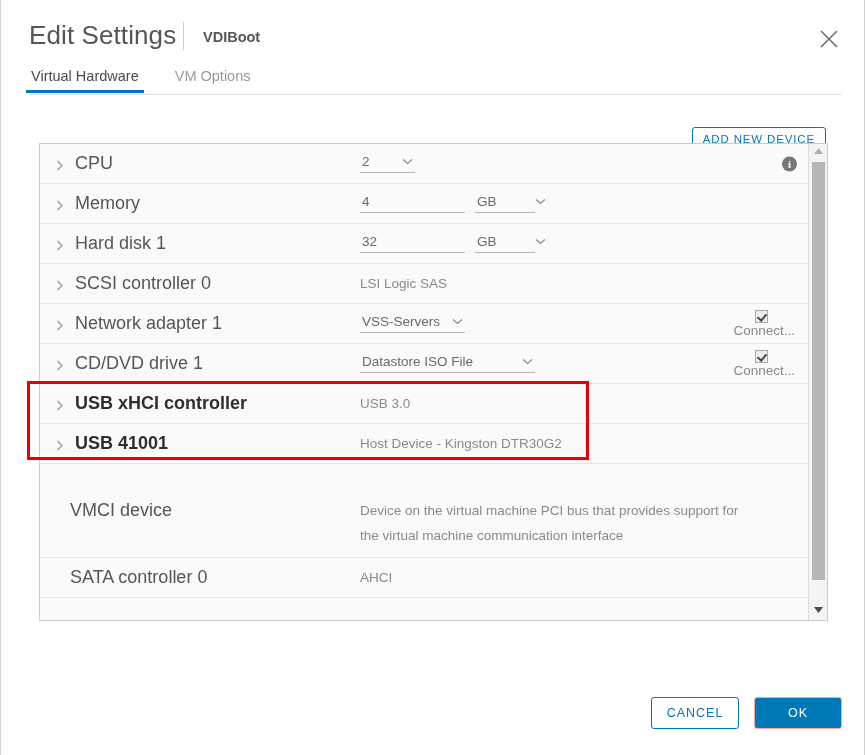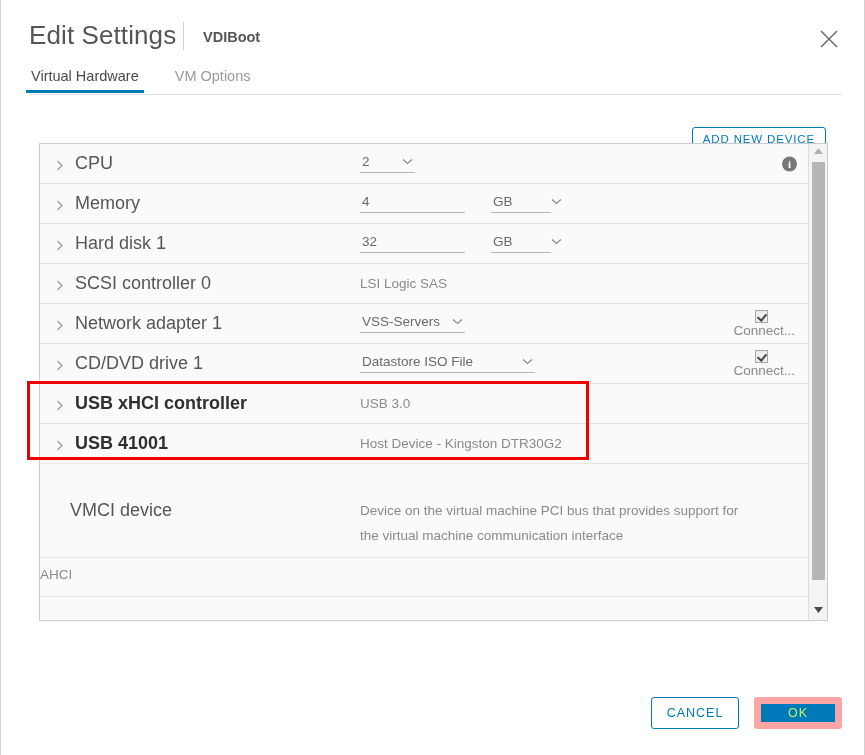--- a/index.html
+++ b/index.html
@@ -197,21 +197,21 @@
     display: flex;
     align-items: center;
     justify-content: space-between;
     background: transparent;
     cursor: pointer;
     box-sizing: border-box;
     min-height: 19px;
   }
   .ctrl.w-cpu   { width: 55px; }
   .ctrl.w-num   { width: 105px; }
-  .ctrl.w-unit  { width: 60px; margin-left: 26px; gap: 32px; }
+  .ctrl.w-unit  { width: 60px; margin-left: 10px; gap: 32px; }
   .ctrl.w-net   { width: 105px; }
   .ctrl.w-iso   { width: 175px; }
   .ctrl.w-video { width: 175px; }
   .ctrl .caret { color: #8b8b8b; margin-left: 6px; }
   .ctrl .caret svg { display: block; }
   .ctrl.text-only { cursor: text; }
 
   .connect-cell {
     position: absolute;
     right: 14px;
@@ -332,23 +332,23 @@
   }
   .btn-cancel {
     right: 125px;
     border: 1px solid #0079b8;
     background: #ffffff;
     color: #0079b8;
   }
   .btn-ok {
     right: 22px;
     width: 72px;
-    border: 7px solid #fca5a5;
+    border: 1px solid #fca5a5;
     background: #0079b8;
-    color: #bef264;
+    color: #ffffff;
   }
 </style>
 </head>
 <body>
 
 <div class="dialog">
 
   <div class="header">
     <div class="title">Edit Settings</div>
     <div class="title-sep"></div>
@@ -557,20 +557,23 @@
             <span class="label-text label-indent">VMCI device</span>
           </div>
           <div class="value-cell">
             <span class="desc-value">Device on the virtual machine PCI bus that provides support for the virtual machine communication interface</span>
           </div>
         </div>
       </div>
 
       <div class="row">
         <div class="row-inner">
+          <div class="label-cell">
+            <span class="label-text label-indent">SATA controller 0</span>
+          </div>
           <div class="value-cell">
             <span class="plain-value">AHCI</span>
           </div>
         </div>
       </div>
 
       <div class="row" style="min-height:18px;">
         <div class="row-inner" style="padding:0;"></div>
       </div>
 

